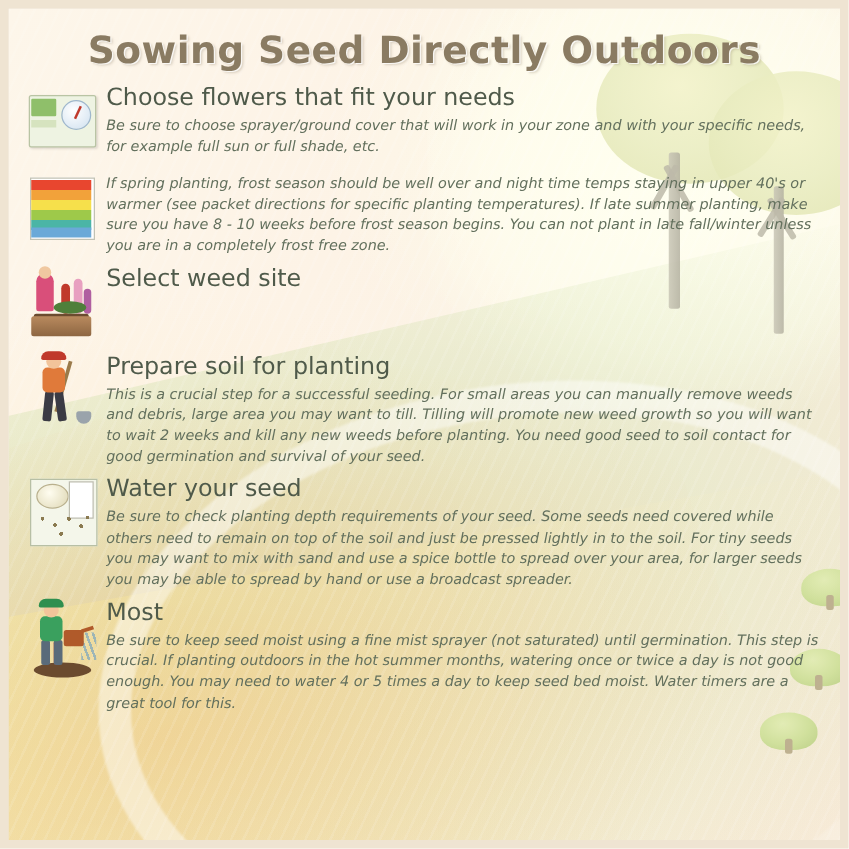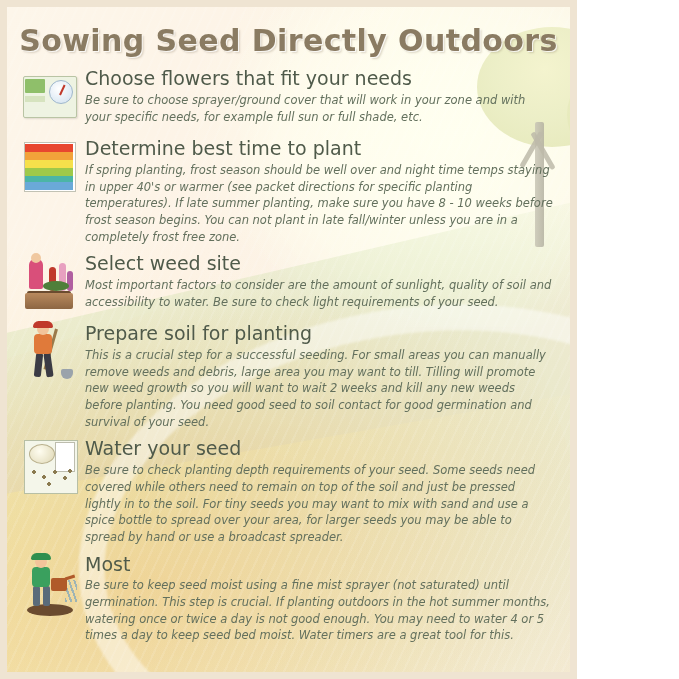--- a/index.html
+++ b/index.html
@@ -7,21 +7,21 @@
     padding: 0;
   }
   body {
     width: 679px;
     height: 679px;
     overflow: hidden;
     font-family: "DejaVu Sans", sans-serif;
   }
   .poster {
     position: relative;
-    width: 577px;
+    width: 679px;
     height: 679px;
     box-sizing: border-box;
     background:
       radial-gradient(ellipse 420px 300px at 78% 18%, rgba(255,255,235,0.85) 0%, rgba(255,255,235,0) 65%),
       radial-gradient(ellipse 500px 420px at 18% 78%, rgba(255,236,200,0.55) 0%, rgba(255,236,200,0) 70%),
       linear-gradient(120deg, #fdf6ea 0%, #fdf3e6 35%, #fbf2e4 60%, #f7ead8 100%);
     border: 7px solid #efe4d2;
     overflow: hidden;
   }
   
@@ -259,39 +259,37 @@
       <div class="step-icon">
         <div class="ic i2-box"></div>
         <div class="ic i2-r" style="top:8px;  background:#e8462f;"></div>
         <div class="ic i2-r" style="top:16px; background:#f2a23a;"></div>
         <div class="ic i2-r" style="top:24px; background:#f6e04b;"></div>
         <div class="ic i2-r" style="top:32px; background:#9ec94a;"></div>
         <div class="ic i2-r" style="top:40px; background:#4bb5a6;"></div>
         <div class="ic i2-r" style="top:46px; background:#6aa9d8;"></div>
       </div>
       <div class="step-text">
-        <div class="step-head">Determine best time to plant</div>
         <div class="step-body">If spring planting, frost season should be well over and  night time temps staying in upper 40's or warmer (see packet directions for specific planting temperatures). If late summer planting, make sure you have 8 - 10 weeks before frost season begins. You can not plant in late fall/winter unless you are in a completely frost free zone.</div>
       </div>
     </div>
 
     <div class="step">
       <div class="step-icon">
         <div class="ic i3-f1"></div>
         <div class="ic i3-f2"></div>
         <div class="ic i3-f3"></div>
         <div class="ic i3-person"></div>
         <div class="ic i3-head"></div>
         <div class="ic i3-leaf"></div>
         <div class="ic i3-soil"></div>
         <div class="ic i3-pot"></div>
       </div>
       <div class="step-text">
         <div class="step-head">Select weed site</div>
-        <div class="step-body">Most important factors to consider are the amount of sunlight, quality of soil and accessibility to water. Be sure to check light  requirements of your seed.</div>
       </div>
     </div>
 
     <div class="step">
       <div class="step-icon">
         <div class="ic i4-handle"></div>
         <div class="ic i4-blade"></div>
         <div class="ic i4-leg1"></div>
         <div class="ic i4-leg2"></div>
         <div class="ic i4-body"></div>

